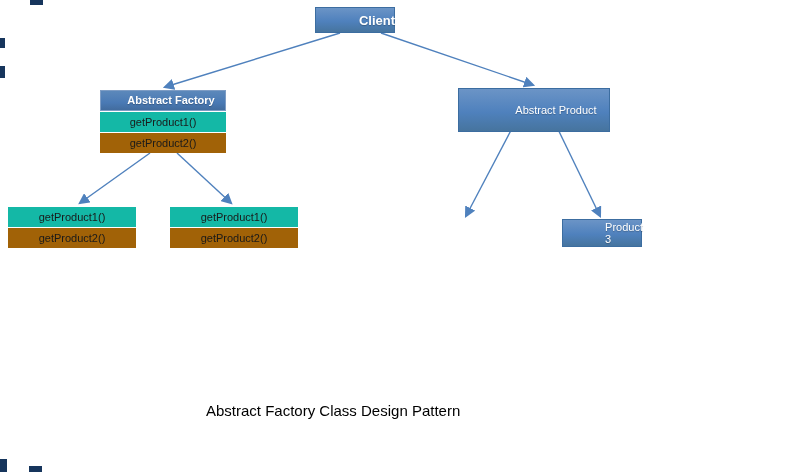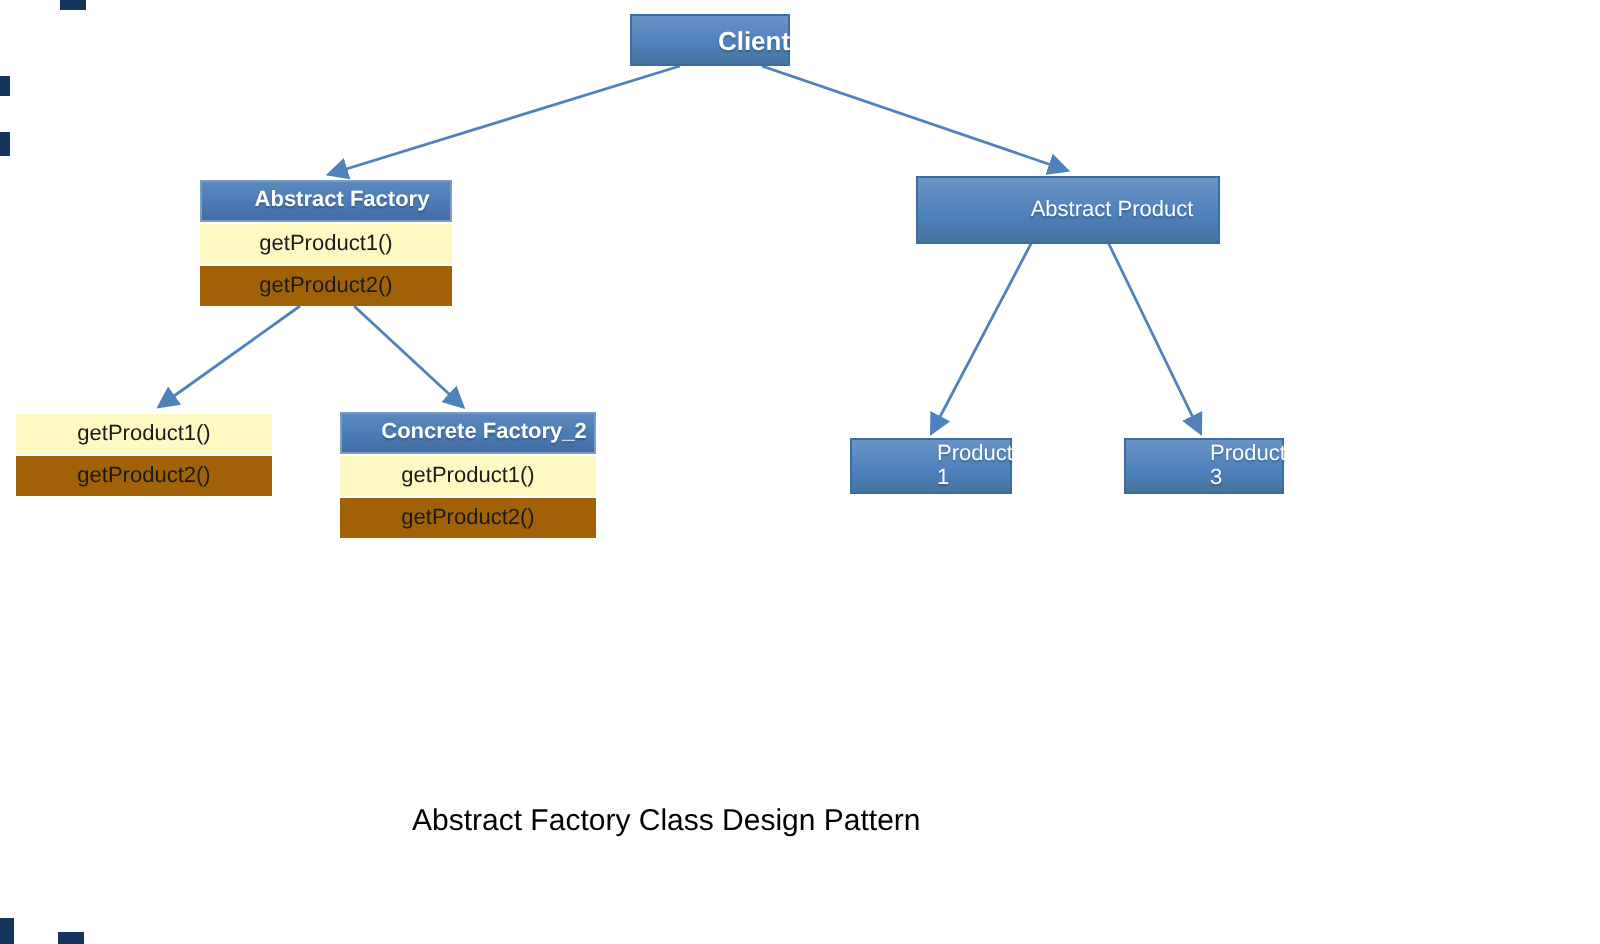--- a/index.html
+++ b/index.html
@@ -32,21 +32,21 @@
     justify-content: center;
     box-sizing: border-box;
     text-shadow: 0 1px 1px rgba(0,0,0,0.25);
     padding-left: 44px;
   }
   .node.client {
     left: 315px; top: 7px; width: 80px; height: 26px;
     font-size: 13px; font-weight: bold;
   }
   .node.abstract-product {
-    left: 458px; top: 88px; width: 152px; height: 34px;
+    left: 458px; top: 88px; width: 152px; height: 44px;
     font-size: 11px;
   }
   .node.product-1 {
     left: 425px; top: 219px; width: 81px; height: 28px;
     font-size: 11px;
   }
   .node.product-2 {
     left: 562px; top: 219px; width: 80px; height: 28px;
     font-size: 11px;
   }
@@ -66,21 +66,21 @@
     text-shadow: 0 1px 1px rgba(0,0,0,0.25);
     box-sizing: border-box;
   }
   .class-box .class-row {
     text-align: center;
     padding: 4px 0;
     color: #1a1a1a;
     border-top: 1px solid #ffffff;
     box-sizing: border-box;
   }
-  .class-box .class-row.alt1 { background: #fef9c3; }
+  .class-box .class-row.alt1 { background: #14b8a6; }
   .class-box .class-row.alt2 { background: #a16207; }
   .class-box.abstract-factory { left: 100px; top: 90px; width: 126px; }
   .class-box.concrete-factory-1 { left: 8px;  top: 206px; width: 128px; }
   .class-box.concrete-factory-2 { left: 170px; top: 206px; width: 128px; }
   .caption {
     position: absolute;
     left: 206px; top: 402px;
     font-size: 15px;
     color: #000000;
     white-space: nowrap;
@@ -122,28 +122,26 @@
     <div class="class-row alt1">getProduct1()</div>
     <div class="class-row alt2">getProduct2()</div>
   </div>
 
   <div class="class-box concrete-factory-1">
     <div class="class-row alt1">getProduct1()</div>
     <div class="class-row alt2">getProduct2()</div>
   </div>
 
   <div class="class-box concrete-factory-2">
-    <div class="class-header">Concrete Factory_2</div>
     <div class="class-row alt1">getProduct1()</div>
     <div class="class-row alt2">getProduct2()</div>
   </div>
 
   <div class="node abstract-product">Abstract Product</div>
 
-  <div class="node product-1">Product 1</div>
 
   <div class="node product-2">Product 3</div>
 
   <div class="caption">Abstract Factory Class Design Pattern</div>
 
   <div class="edge-artifact ea-top"></div>
   <div class="edge-artifact ea-left1"></div>
   <div class="edge-artifact ea-left2"></div>
   <div class="edge-artifact ea-bl"></div>
   <div class="edge-artifact ea-bottom"></div>

